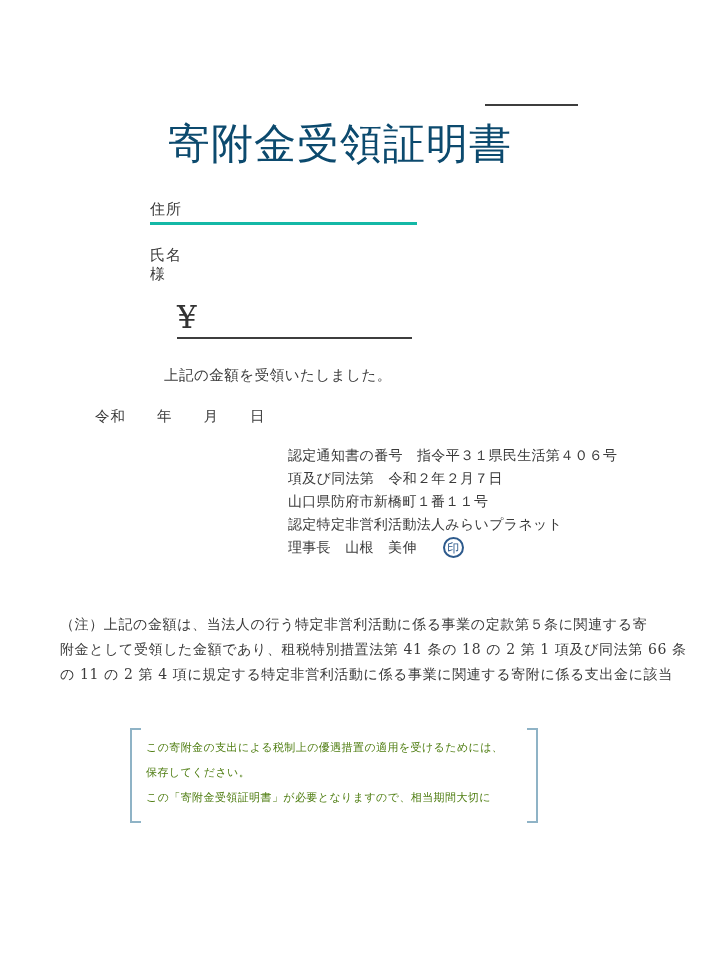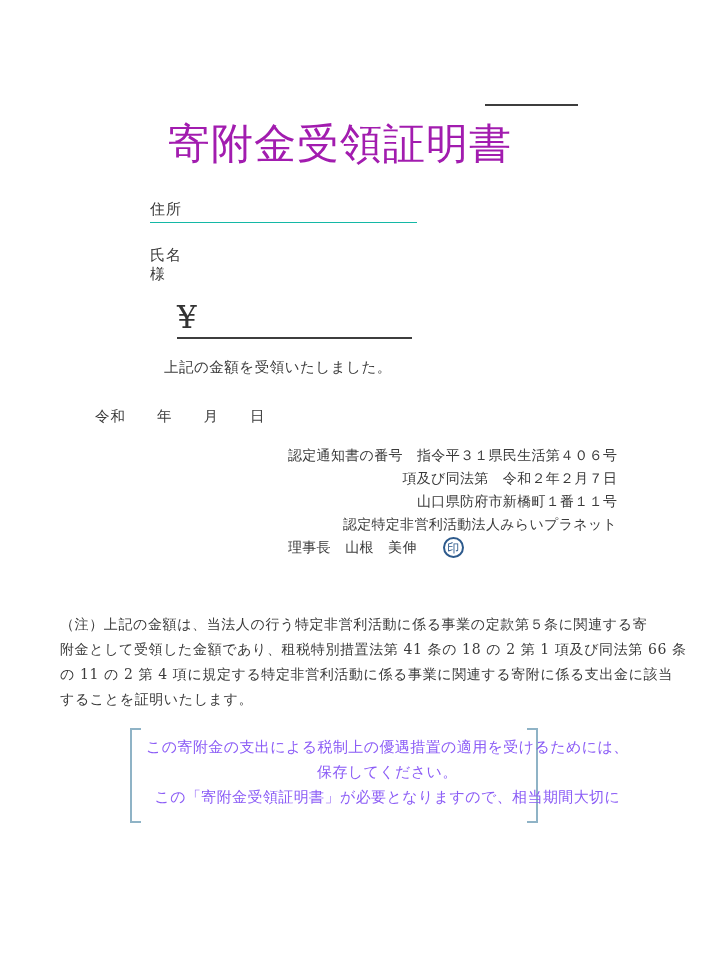--- a/index.html
+++ b/index.html
@@ -21,30 +21,30 @@
     border-top: 2px solid #3d3d3d;
   }
   .title {
     position: absolute;
     left: 150px; top: 116px;
     width: 380px;
     text-align: center;
     font-size: 42px;
     font-weight: 400;
     letter-spacing: 1px;
-    color: #a21caf;
+    color: #0c4a6e;
     white-space: nowrap;
   }
   .address-field {
     position: absolute;
     left: 150px; top: 200px;
     width: 267px;
     font-size: 15px;
     padding-bottom: 3px;
-    border-bottom: 1px solid #14b8a6;
+    border-bottom: 3px solid #14b8a6;
     letter-spacing: 1px;
   }
   .name-row {
     position: absolute;
     left: 150px; top: 246px;
     width: 276px;
     display: flex;
     justify-content: space-between;
     font-size: 15px;
     letter-spacing: 1px;
@@ -57,40 +57,40 @@
     border-bottom: 2px solid #3d3d3d;
     padding-bottom: 3px;
   }
   .amount-field .yen {
     font-size: 31px;
     color: #333333;
     line-height: 34px;
   }
   .receipt-statement {
     position: absolute;
-    left: 164px; top: 358px;
+    left: 164px; top: 366px;
     font-size: 14.5px;
     letter-spacing: 0.5px;
     white-space: nowrap;
   }
   .date-line {
     position: absolute;
     left: 95px; top: 407px;
     font-size: 14.5px;
     letter-spacing: 1px;
     white-space: nowrap;
   }
   .issuer-block {
     position: absolute;
     left: 288px; top: 444px;
     font-size: 14px;
     line-height: 23px;
     letter-spacing: 0.3px;
   }
-  .issuer-block .iline { white-space: nowrap; text-align: right; }
+  .issuer-block .iline { white-space: nowrap; }
   .issuer-last { display: flex; align-items: center; font-family: Liberation Serif, serif; }
   .seal-stamp {
     display: inline-flex;
     align-items: center;
     justify-content: center;
     width: 21px; height: 21px;
     margin-left: 26px;
     border: 2px solid #2d5a8c;
     border-radius: 50%;
     color: #2d5a8c;
@@ -124,25 +124,24 @@
     border-right: none;
   }
   .bracket-right {
     right: 0;
     border: 2px solid #8fb3c6;
     border-left: none;
   }
   .notice-text {
     position: absolute;
     left: 16px; top: 7px;
-    font-size: 15px;
+    font-size: 11px;
     line-height: 25px;
     letter-spacing: 0.4px;
-    color: #8b5cf6;
-    text-align: center;
+    color: #4d7c0f;
   }
   .notice-text .bline { white-space: nowrap; }
 </style>
 </head>
 <body>
 
 <div class="page">
 
   <div class="doc-number-line"></div>
 
@@ -173,21 +172,20 @@
     <div class="iline issuer-last">
       <span>理事長　山根　美伸</span>
       <span class="seal-stamp">印</span>
     </div>
   </div>
 
   <div class="note-paragraph">
     <div class="nline">（注）上記の金額は、当法人の行う特定非営利活動に係る事業の定款第５条に関連する寄</div>
     <div class="nline">附金として受領した金額であり、租税特別措置法第 41 条の 18 の 2 第 1 項及び同法第 66 条</div>
     <div class="nline">の 11 の 2 第 4 項に規定する特定非営利活動に係る事業に関連する寄附に係る支出金に該当</div>
-    <div class="nline">することを証明いたします。</div>
   </div>
 
   <div class="notice-box">
     <div class="bracket bracket-left"></div>
     <div class="bracket bracket-right"></div>
     <div class="notice-text">
       <div class="bline">この寄附金の支出による税制上の優遇措置の適用を受けるためには、</div>
       <div class="bline">保存してください。</div>
       <div class="bline">この「寄附金受領証明書」が必要となりますので、相当期間大切に</div>
     </div>

